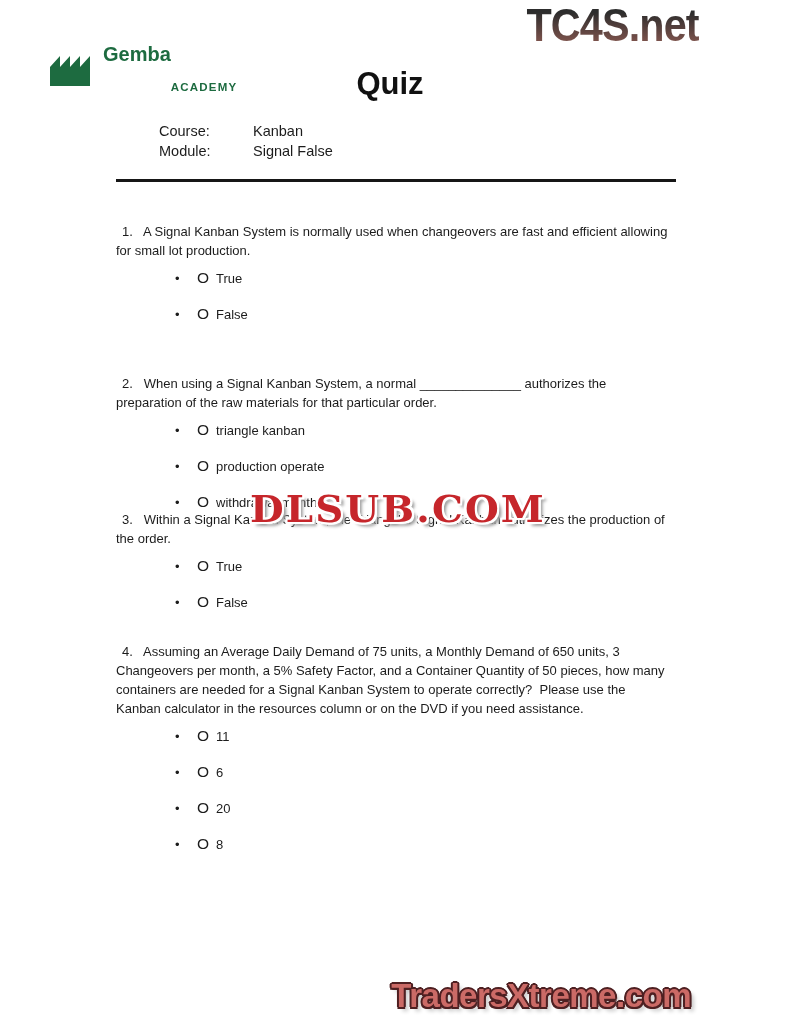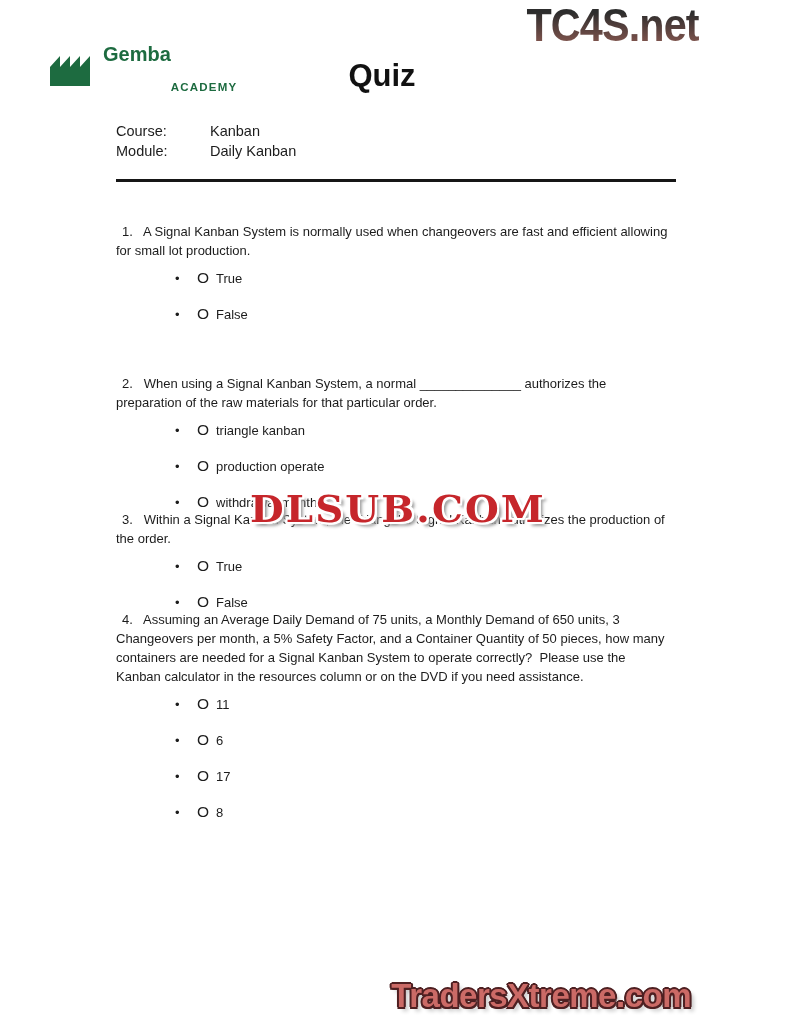--- a/index.html
+++ b/index.html
@@ -14,35 +14,35 @@
     transform:scaleX(0.88);transform-origin:100% 0;
     background:linear-gradient(180deg,var(--tc4s-top) 25%,var(--tc4s-bottom) 95%);
     -webkit-background-clip:text;background-clip:text;color:transparent;
   }
   
   .logo{position:absolute;left:48px;top:45px;display:flex;align-items:center;gap:5px;}
   .logo-text{display:flex;flex-direction:row;}
   .logo-l1{font-size:20px;font-weight:bold;color:var(--brand-green);line-height:19px;}
   .logo-l2{font-size:11.5px;font-weight:bold;color:var(--brand-green);letter-spacing:1.2px;line-height:13px;margin-top:36px;}
   
-  .title{position:absolute;left:0;top:48px;width:744px;margin:10px;text-align:center;
+  .title{position:absolute;left:0;top:48px;width:744px;margin:18px;text-align:center;
     font-size:31px;font-weight:bold;color:#111;}
   
   .meta{position:absolute;left:116px;top:121px;font-size:14.5px;}
   .meta-row{line-height:20px;}
-  .m-label{display:inline-block;width:94px;}
+  .m-label{display:inline-block;width:94px;margin-left:43px;}
   
   .rule{position:absolute;left:116px;top:179px;width:560px;height:3px;background:var(--rule-black);}
   
   .questions{position:absolute;left:116px;top:212px;width:620px;}
   .q-text{white-space:pre-wrap;font-size:13px;line-height:19px;text-indent:6px;margin:0;}
   .questions .q:nth-child(1){margin-top:10px;}
   .questions .q:nth-child(2){margin-top:52px;}
   .questions .q:nth-child(3){}
-  .questions .q:nth-child(4){}
+  .questions .q:nth-child(4){margin-top:32px;}
   .options{margin-top:10px;}
   .option{display:flex;align-items:baseline;line-height:15px;margin-bottom:20px;}
   .option:last-child{margin-bottom:0;}
   .bullet{width:14px;margin-left:59px;font-size:13px;}
   .radio{width:12px;margin-left:8px;font-size:15.5px;}
   .opt-label{margin-left:7px;font-size:13px;}
   
   .dlsub{
     position:absolute;left:250px;top:489px;
     font-family:"DejaVu Serif",serif;font-weight:bold;font-size:37px;line-height:40px;
@@ -83,21 +83,21 @@
   </div>
 
   <h1 class="title">Quiz</h1>
 
   <div class="meta">
   <div class="meta-row">
     <span class="m-label">Course:</span><span class="m-value">Kanban</span>
   </div>
 
   <div class="meta-row">
-    <span class="m-label">Module:</span><span class="m-value">Daily Kanban</span>
+    <span class="m-label">Module:</span><span class="m-value">Signal False</span>
   </div>
 </div>
 
   <div class="rule"></div>
 
   <div class="questions">
   <div class="q">
     <p class="q-text">1.   A Signal Kanban System is normally used when changeovers are fast and efficient allowing
 for small lot production.</p>
     <div class="options">
@@ -171,21 +171,21 @@
 
   <div class="option">
     <span class="bullet">•</span>
     <span class="radio">O</span>
     <span class="opt-label">6</span>
   </div>
 
   <div class="option">
     <span class="bullet">•</span>
     <span class="radio">O</span>
-    <span class="opt-label">17</span>
+    <span class="opt-label">20</span>
   </div>
 
   <div class="option">
     <span class="bullet">•</span>
     <span class="radio">O</span>
     <span class="opt-label">8</span>
   </div>
 </div>
   </div>
 </div>

